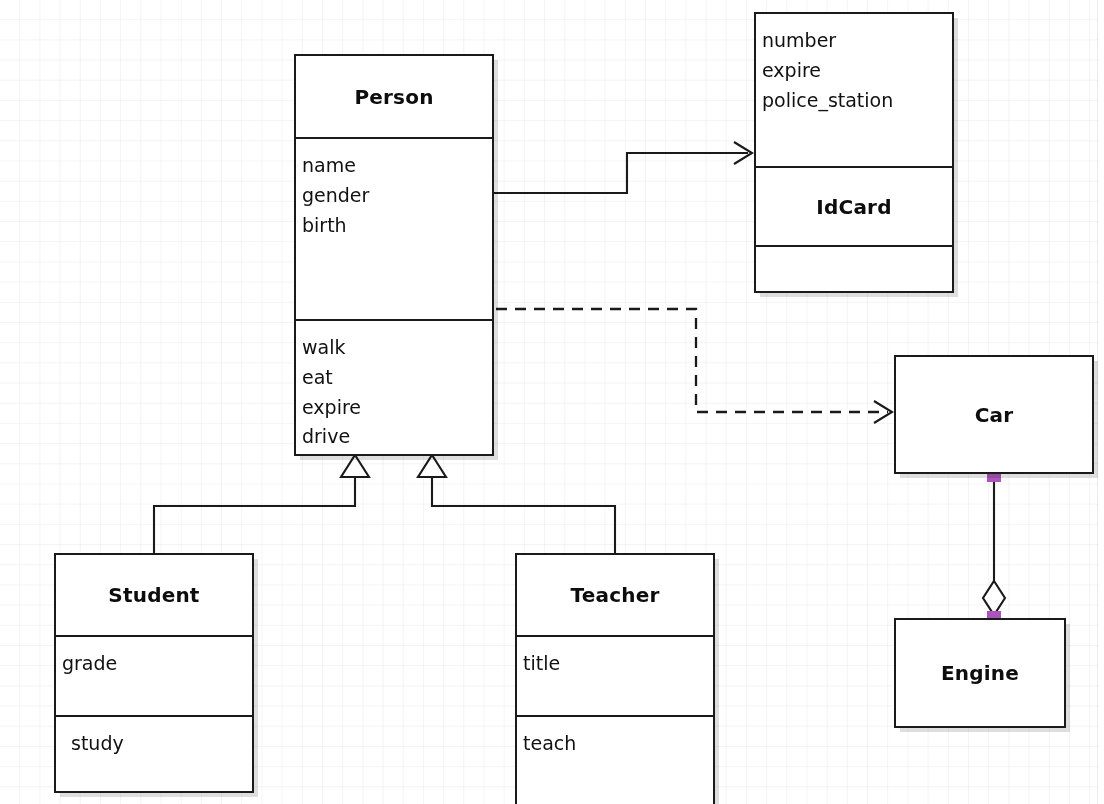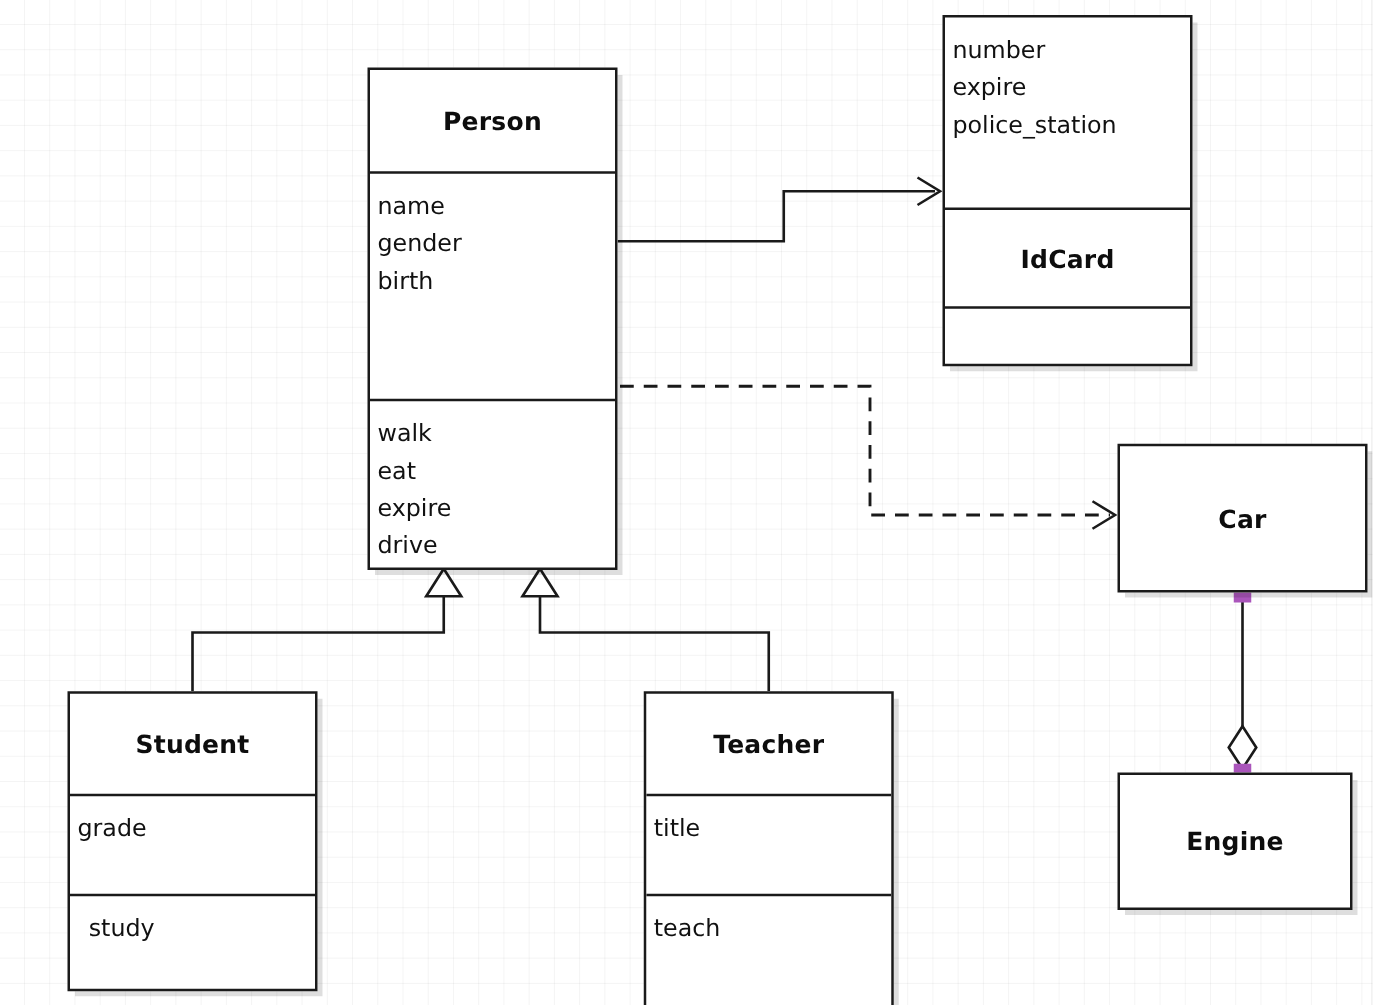--- a/index.html
+++ b/index.html
@@ -193,21 +193,21 @@
     </div>
     <div class="compartment cmp-empty" style="flex:1;"></div>
   </div>
 
   <div class="uml-class" style="left:894px; top:355px; width:200px; height:119px;justify-content:center;">
     <div class="compartment cmp-title" style="flex:1;">
       <div class="class-name">Car</div>
     </div>
   </div>
 
-  <div class="uml-class" style="left:894px; top:618px; width:188px; height:110px;">
+  <div class="uml-class" style="left:894px; top:618px; width:172px; height:110px;">
     <div class="compartment cmp-title" style="flex:1;">
       <div class="class-name">Engine</div>
     </div>
   </div>
 
   <div class="uml-class" style="left:54px; top:553px; width:200px; height:240px;">
     <div class="compartment cmp-title" style="height:80px;">
       <div class="class-name">Student</div>
     </div>
     <div class="compartment cmp-body" style="height:80px;">

